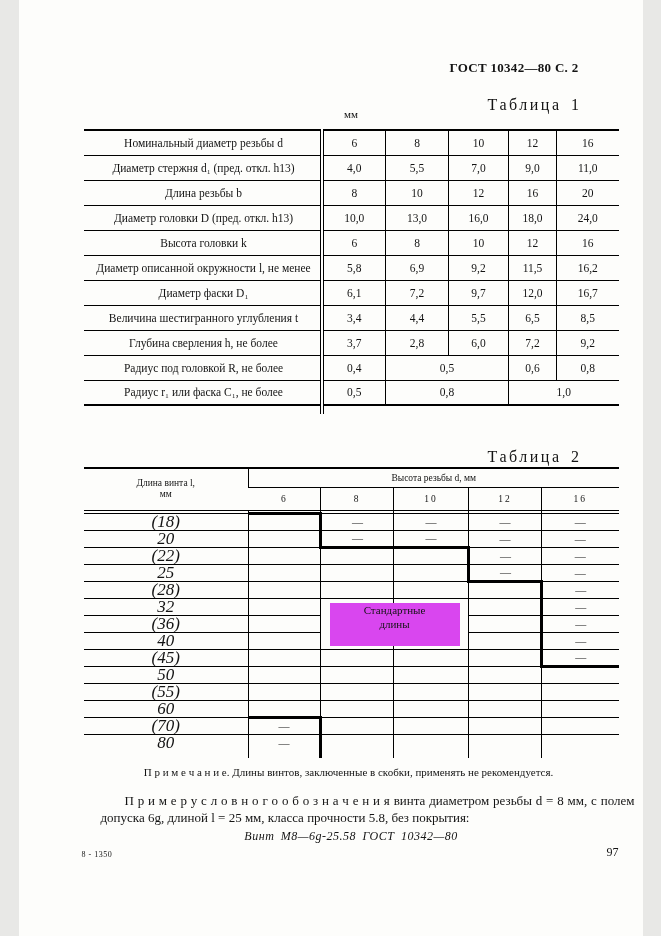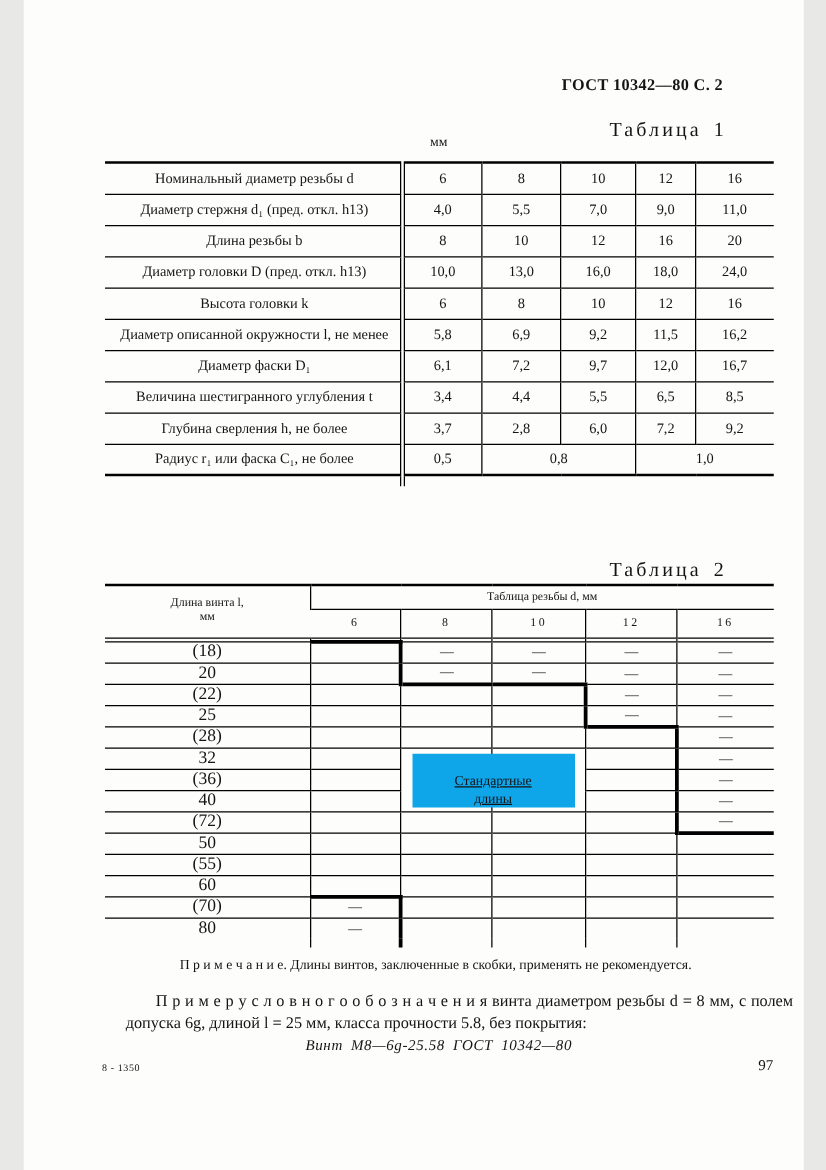--- a/index.html
+++ b/index.html
@@ -47,31 +47,31 @@
   
   .t2wrap { position:absolute; top:467px; left:65px; width:535px; }
   .t2 { width:535px; }
   .t2 td { height:17px; }
   .t2 tr.h1 td { border-top:2px solid #000; height:19px; font-size:9.5px; }
   .t2 td.rowhdr {
     font-size:9.5px; line-height:11px; white-space:pre-line;
   }
   .t2 tr.h2 td { height:23px; font-size:9.5px; letter-spacing:2px; }
   .t2 tr.sp td { height:3px; }
-  .t2 td.rlbl { font-size:14px; }
+  .t2 td.rlbl { font-size:17px;font-style:italic; }
   .t2 tr.stub td { height:7px; border-top:none; }
   td.tt  { border-top:3px solid #000; }
   td.tr3 { border-right:3px solid #000; }
   td.bb3 { border-bottom:3px solid #000; }
   td.nt  { border-top:none; }
   .std-note {
     position:absolute; left:246px; top:136px; width:130px; height:43px;
-    background:#0ea5e9; display:flex; flex-direction:column;
-    justify-content:flex-end; text-align:center;
-    font-size:11px; line-height:14px; z-index:3;text-decoration:underline;
+    background:#d946ef; display:flex; flex-direction:column;
+    justify-content:flex-start; text-align:center;
+    font-size:11px; line-height:14px; z-index:3;
   }
   .std-note span { display:block; width:90px; margin:0 auto; }
 
   
   .note-par {
     position:absolute; top:765px; left:90px; width:480px;
     font-size:11px; line-height:15px;text-align:center;
   }
   .example-par {
     position:absolute; top:793px; left:82px; width:534px;
@@ -176,20 +176,27 @@
           <td>6,5</td>
           <td>8,5</td>
         </tr>
         <tr>
           <td class="lbl">Глубина сверления h, не более</td>
           <td>3,7</td>
           <td>2,8</td>
           <td>6,0</td>
           <td>7,2</td>
           <td>9,2</td>
+        </tr>
+        <tr>
+          <td class="lbl">Радиус под головкой R, не более</td>
+          <td>0,4</td>
+          <td colspan="2">0,5</td>
+          <td>0,6</td>
+          <td>0,8</td>
         </tr>
         <tr class="lastdata">
           <td class="lbl">Радиус r₁ или фаска C₁, не более</td>
           <td>0,5</td>
           <td colspan="2">0,8</td>
           <td colspan="2">1,0</td>
         </tr>
         <tr class="stub">
           <td class="lbl"></td>
           <td></td>
@@ -210,21 +217,21 @@
           <col style="width:72px">
           <col style="width:73px">
         <col style="width:75px">
           <col style="width:73px">
           <col style="width:77px">
       </colgroup>
       <tbody id="t2-body">
         <tr class="h1">
           <td class="rowhdr" rowspan="2">Длина винта l,
 мм</td>
-          <td colspan="5">Таблица резьбы d, мм</td>
+          <td colspan="5">Высота резьбы d, мм</td>
         </tr>
         <tr class="h2" id="t2-colrow">
             <td>6</td>
             <td>8</td>
             <td>10</td>
             <td>12</td>
             <td>16</td>
           </tr>
         <tr class="sp" id="t2-spacer">
             <td></td>
@@ -292,21 +299,21 @@
           </tr>
           <tr>
             <td class="rlbl">40</td>
             <td></td>
             <td class="nt"></td>
             <td class="nt"></td>
             <td class="tr3"></td>
             <td>—</td>
           </tr>
           <tr>
-            <td class="rlbl">(72)</td>
+            <td class="rlbl">(45)</td>
             <td></td>
             <td></td>
             <td></td>
             <td class="tr3"></td>
             <td class="bb3">—</td>
           </tr>
           <tr>
             <td class="rlbl">50</td>
             <td></td>
             <td></td>

